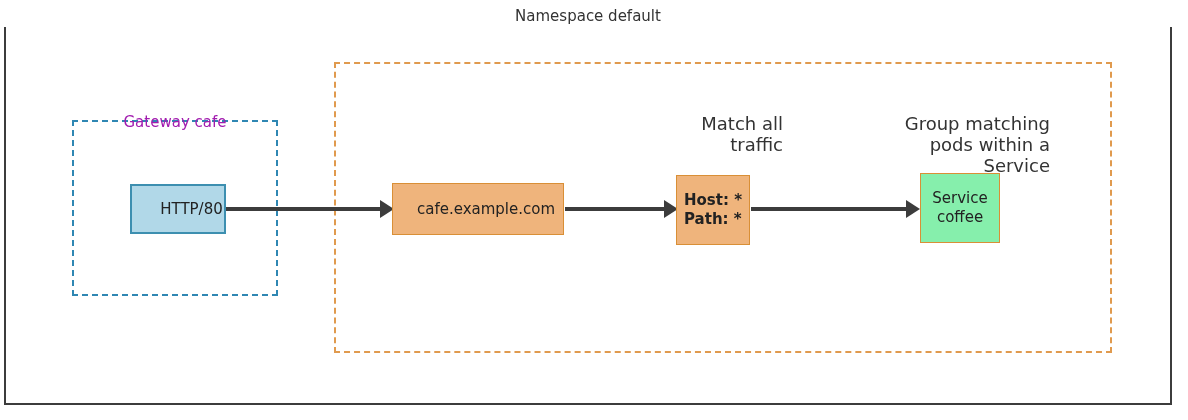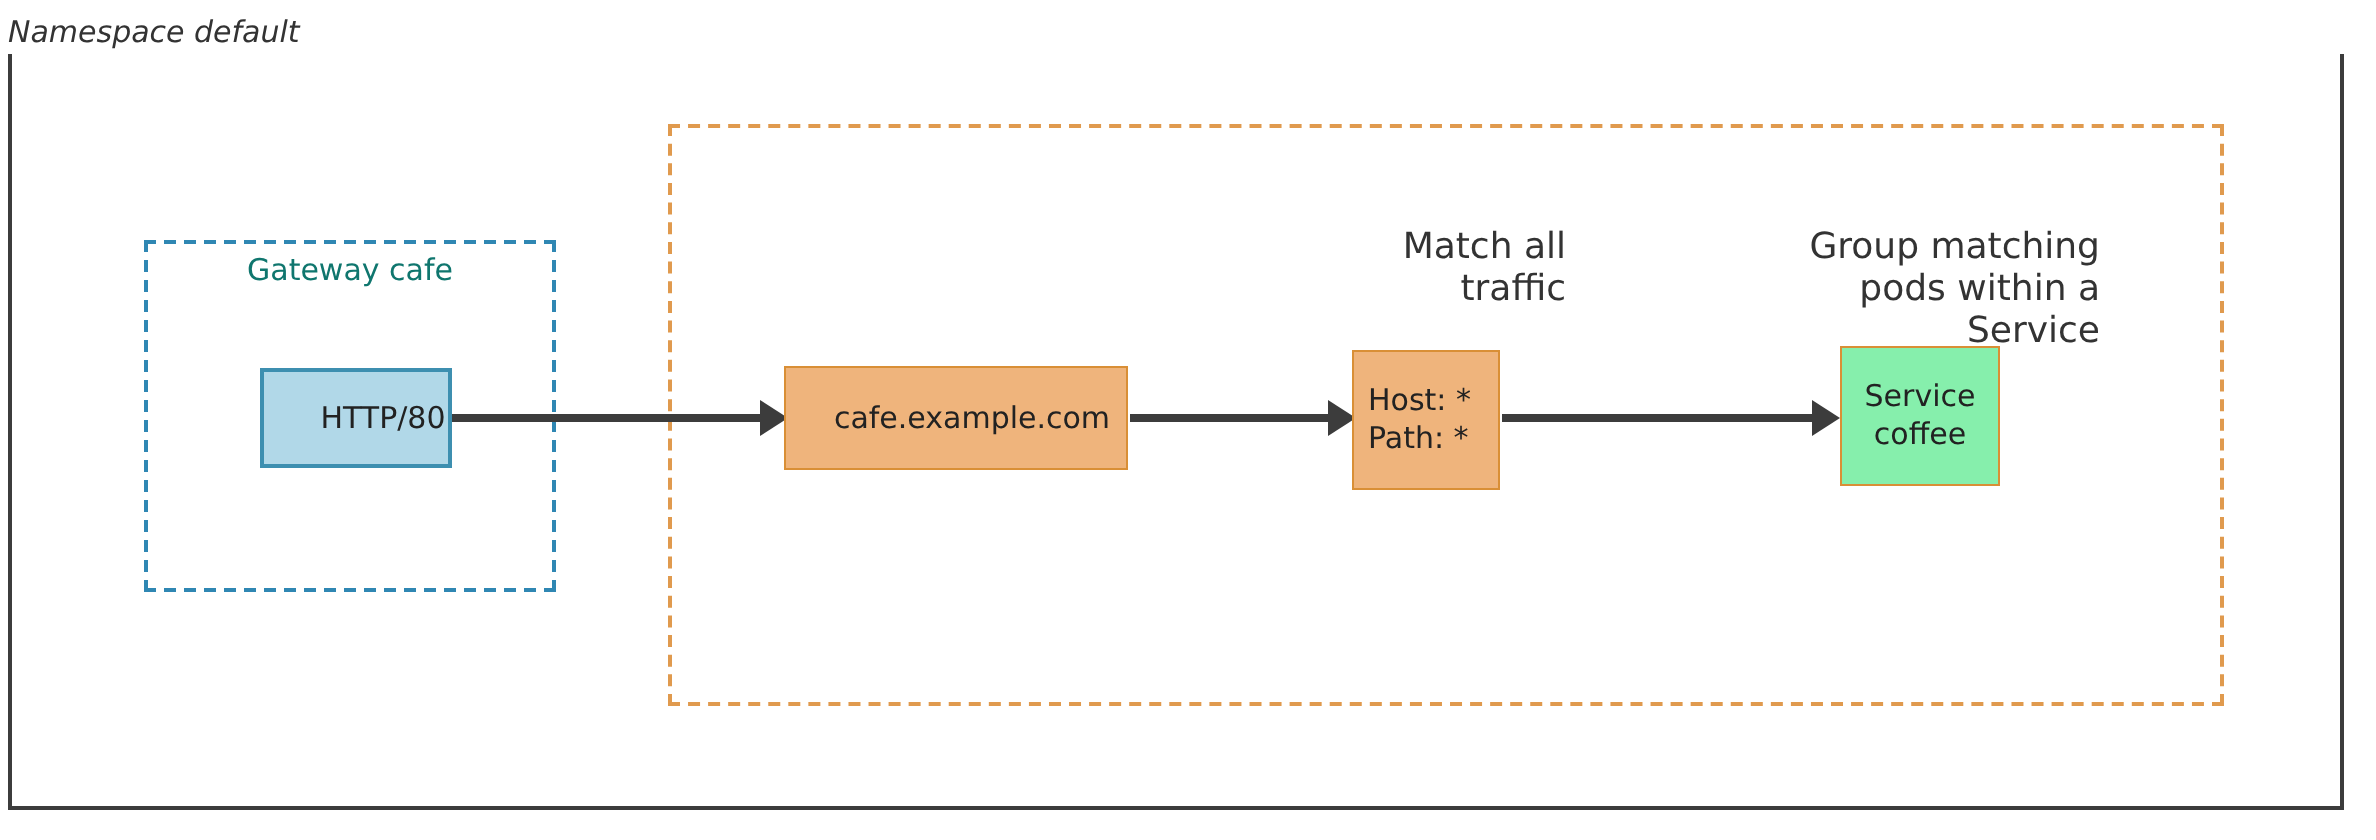--- a/index.html
+++ b/index.html
@@ -28,27 +28,26 @@
     height: 393px;
     border: 2px solid #3c3c3c;
     box-sizing: border-box;
     background: #ffffff;
   }
   .namespace-label {
     position: absolute;
     left: 4px;
     top: 6px;
     width: 1168px;
-    text-align: left;
+    text-align: center;
     font-size: 15px;
     line-height: 18px;
     color: #333333;
     background: #ffffff;
     padding: 1px 0 2px 0;
-    font-style: italic;
   }
 
   .httproute-box {
     position: absolute;
     left: 334px;
     top: 62px;
     width: 778px;
     height: 291px;
     border: 2px dashed #e09a4e;
     box-sizing: border-box;
@@ -71,26 +70,26 @@
     top: 120px;
     width: 206px;
     height: 176px;
     border: 2px dashed #2f87b3;
     box-sizing: border-box;
     background: transparent;
   }
   .gateway-label {
     position: absolute;
     left: 72px;
-    top: 125px;
+    top: 112px;
     width: 206px;
     text-align: center;
     font-size: 15px;
     line-height: 20px;
-    color: #0f766e;
+    color: #a21caf;
   }
 
   
   .node {
     position: absolute;
     box-sizing: border-box;
     display: flex;
     align-items: center;
     justify-content: center;
     font-size: 15px;
@@ -118,20 +117,21 @@
   .node-match {
     left: 676px;
     top: 175px;
     width: 74px;
     height: 70px;
     background: #efb47c;
     border: 1px solid #d98f36;
     justify-content: flex-start;
     padding-left: 7px;
     text-align: left;
+    font-weight: bold;
   }
   .node-service {
     left: 920px;
     top: 173px;
     width: 80px;
     height: 70px;
     background: #86efac;
     border: 1px solid #d98f36;
     text-align: center;
   }

